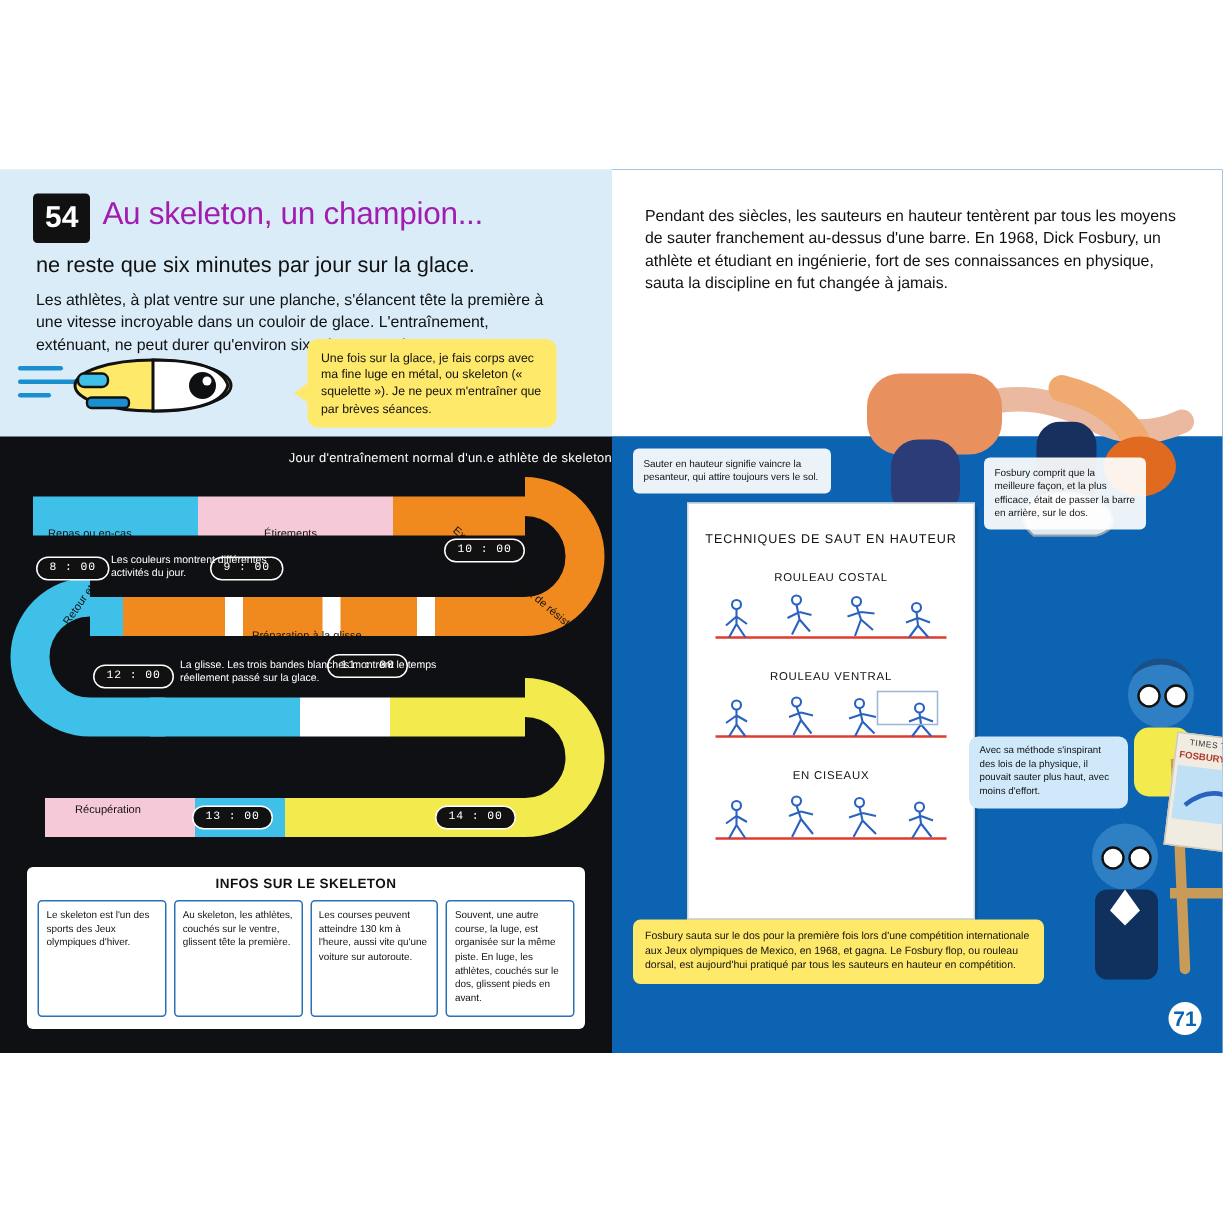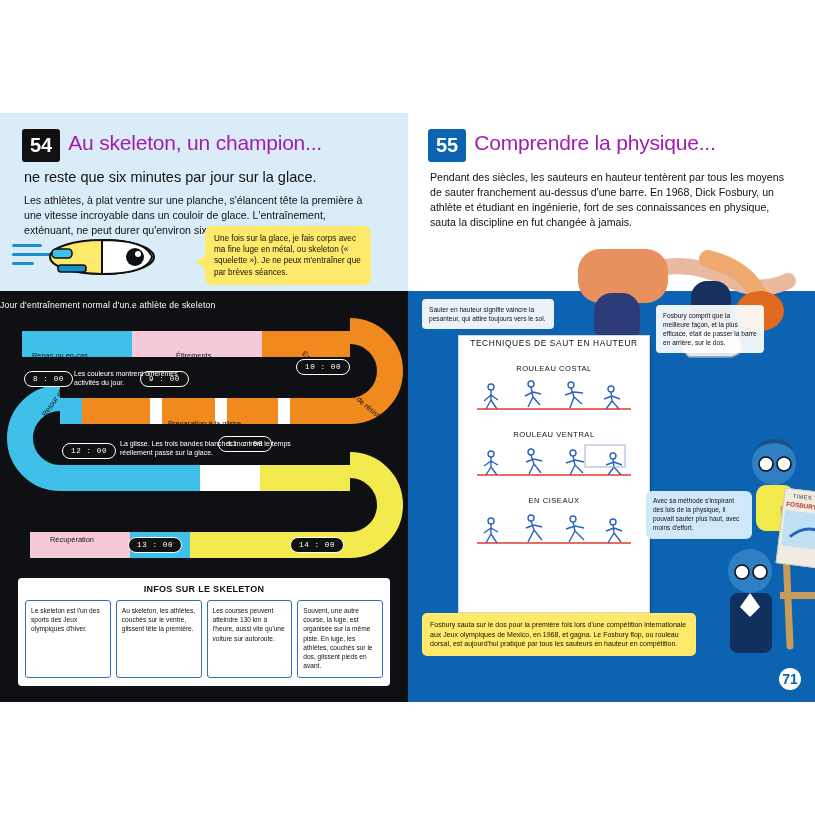--- a/index.html
+++ b/index.html
@@ -22,36 +22,36 @@
   .speedlines{position:absolute;left:12px;bottom:22px;}
   .speedlines div{height:3px;background:#1a8fd0;border-radius:2px;margin-bottom:6px;}
   .sled{position:absolute;left:40px;bottom:12px;width:120px;height:46px;}
 
   .callout{position:absolute;background:#ffe96a;border-radius:7px;padding:7px 9px;font-size:8.2px;line-height:1.38;color:#111;}
   .callout.yellow{background:#ffe96a;}
   .co1{left:205px;bottom:8px;width:148px;margin-top:28px;}
   .co1:after{content:"";position:absolute;left:-9px;bottom:16px;border-top:7px solid transparent;border-bottom:7px solid transparent;border-right:10px solid #ffe96a;}
 
   .lp-bottom{position:relative;height:411px;background:#0f1013;}
-  .chart-title{color:#fff;font-size:8.6px;text-align:left;padding-top:9px;letter-spacing:.2px;}
+  .chart-title{color:#fff;font-size:8.6px;text-align:right;padding-top:9px;letter-spacing:.2px;}
 
   .time-pill{position:absolute;background:#111;color:#fff;border:1.4px solid #fff;border-radius:11px;font-size:7.6px;letter-spacing:.6px;padding:3px 8px;font-family:Liberation Mono, monospace;}
   .lbl{position:absolute;font-size:7.4px;color:#111;}
   .note{position:absolute;color:#fff;font-size:7px;line-height:1.35;}
 
   .infobox{position:absolute;left:18px;bottom:16px;width:372px;background:#fff;border-radius:4px;padding:6px 7px 8px 7px;box-sizing:border-box;}
   .infobox h4{margin:0 0 6px 0;text-align:center;font-size:9px;color:#111;letter-spacing:.3px;}
   .info-cols{display:flex;gap:5px;}
   .info-col{flex:1;border:1px solid #2a72b8;border-radius:3px;padding:5px 5px;font-size:6.6px;line-height:1.4;color:#111;min-height:66px;}
 
   
   .rp-top{position:relative;height:178px;background:#fff;padding:16px 18px 0 20px;box-sizing:border-box;}
   .rp-rest{position:relative;height:411px;background:#0b63b2;}
   .whitecard{position:absolute;left:50px;top:44px;width:190px;height:276px;background:#fff;border:1px solid #d5d5d5;box-shadow:2px 3px 0 rgba(0,0,0,.12);}
-  .wc-title{text-align:center;font-size:8.4px;letter-spacing:.6px;margin-top:2px;color:#111;}
+  .wc-title{text-align:center;font-size:8.4px;letter-spacing:.6px;margin-top:18px;color:#111;}
   .wc-sub{text-align:center;font-size:7.6px;letter-spacing:.5px;color:#111;margin-top:13px;}
   .pagenum{position:absolute;right:14px;bottom:12px;width:22px;height:22px;border-radius:50%;background:#fff;color:#0b63b2;font-size:14px;display:flex;align-items:center;justify-content:center;font-weight:bold;}
   .cap-white{position:absolute;background:rgba(255,255,255,.92);border-radius:4px;font-size:6.6px;line-height:1.38;color:#111;padding:6px 7px;}
   .cap-blue{position:absolute;background:#cfe9fa;border-radius:6px;font-size:6.5px;line-height:1.38;color:#111;padding:6px 7px;}
   .cap-yellow{position:absolute;background:#ffe96a;border-radius:5px;font-size:7px;line-height:1.38;color:#111;padding:7px 8px;}
   .newspaper{position:absolute;background:#f1ece2;border:1px solid #cfc8b8;}
   .np-t{font-size:5.6px;text-align:center;letter-spacing:.4px;color:#333;margin-top:3px;}
   .np-h{font-size:6.4px;text-align:center;font-weight:bold;color:#b23a2a;margin-top:2px;}
 </style>
 </head>
@@ -143,24 +143,20 @@
           <div class="info-col">Les courses peuvent atteindre 130 km à l'heure, aussi vite qu'une voiture sur autoroute.</div>
           <div class="info-col">Souvent, une autre course, la luge, est organisée sur la même piste. En luge, les athlètes, couchés sur le dos, glissent pieds en avant.</div>
         </div>
       </div>
     </div>
   </div>
 
   <div class="page right-page">
 
     <div class="rp-top">
-      <div class="head-row">
-        <div class="numbox blue">55</div>
-        <div class="title">Comprendre la physique...</div>
-      </div>
       <div class="body-text" style="width:355px">Pendant des siècles, les sauteurs en hauteur tentèrent par tous les moyens de sauter franchement au-dessus d'une barre. En 1968, Dick Fosbury, un athlète et étudiant en ingénierie, fort de ses connaissances en physique, sauta la discipline en fut changée à jamais.</div>
     </div>
 
     <div class="rp-rest">
 
       <svg width="407" height="140" style="position:absolute;left:0;top:-72px">
         <path d="M210 70 q50 -40 110 -10 q30 16 60 2" stroke="#eab9a0" stroke-width="16" fill="none" stroke-linecap="round"></path>
         <rect x="170" y="30" width="90" height="54" rx="22" fill="#e8915f"></rect>
         <rect x="186" y="74" width="46" height="52" rx="18" fill="#2c3c78"></rect>
         <path d="M300 40 q40 10 52 40" stroke="#f0a96f" stroke-width="18" fill="none" stroke-linecap="round"></path>

